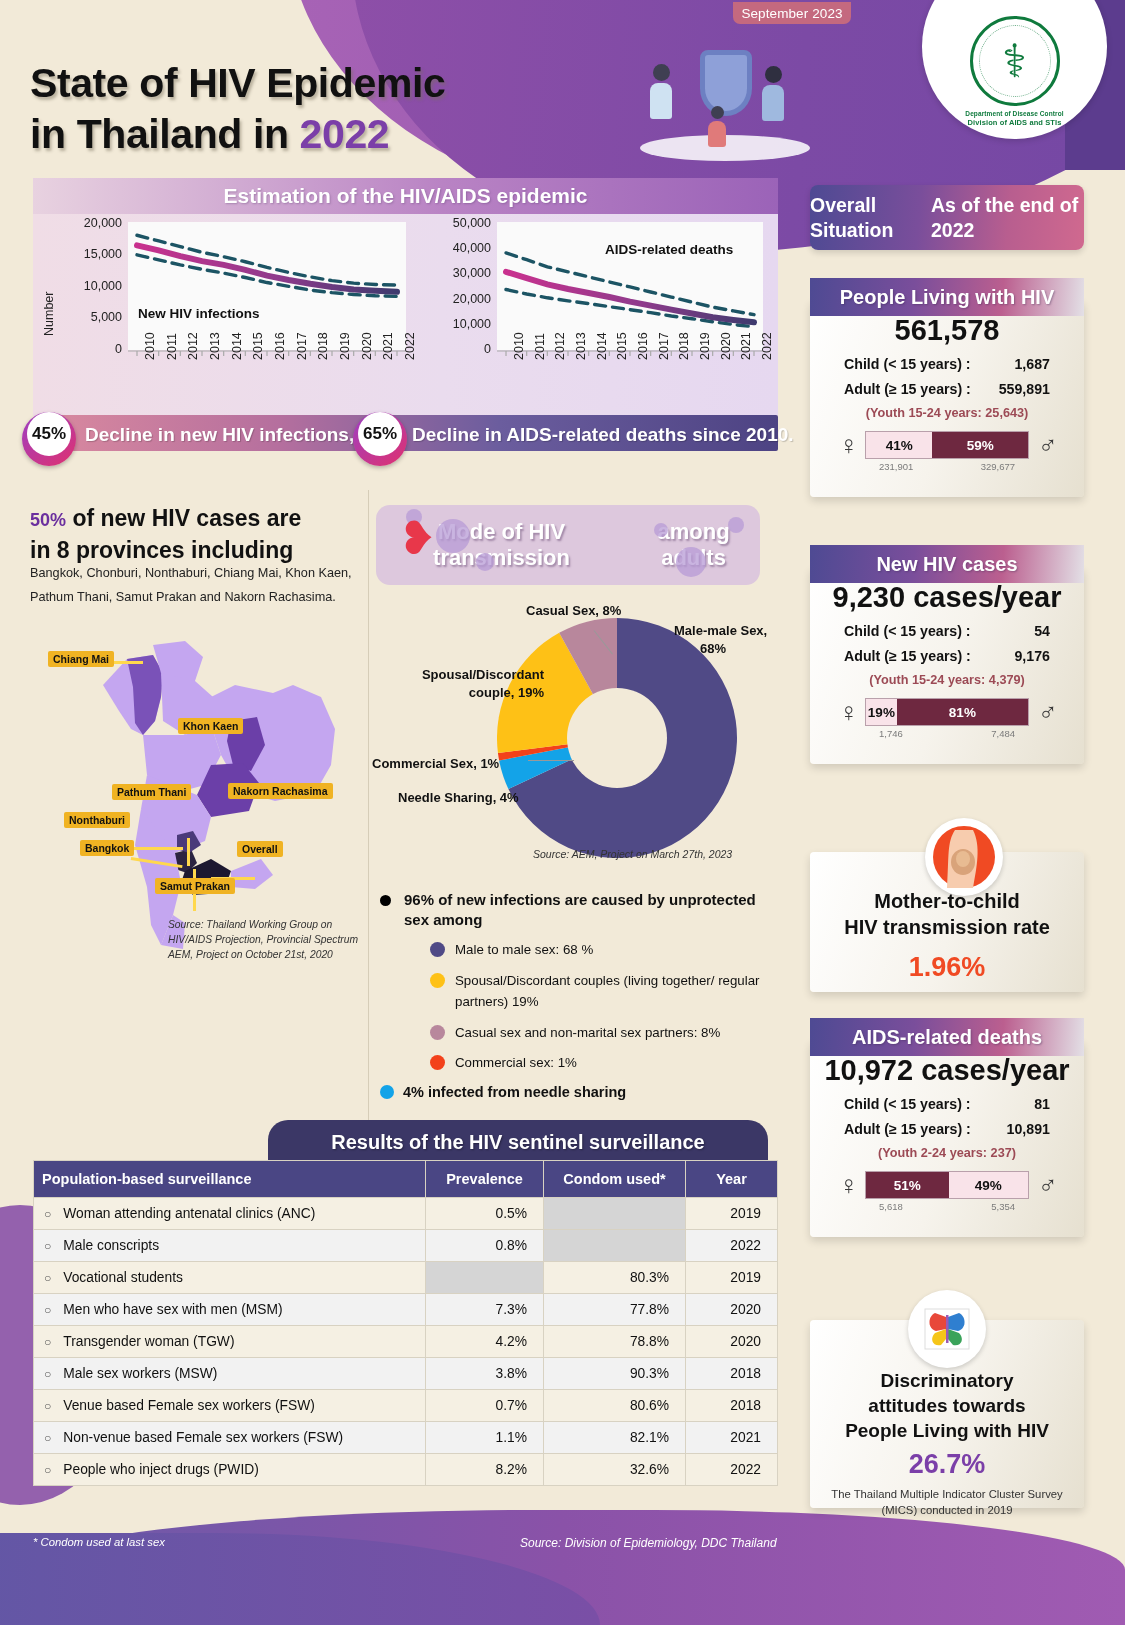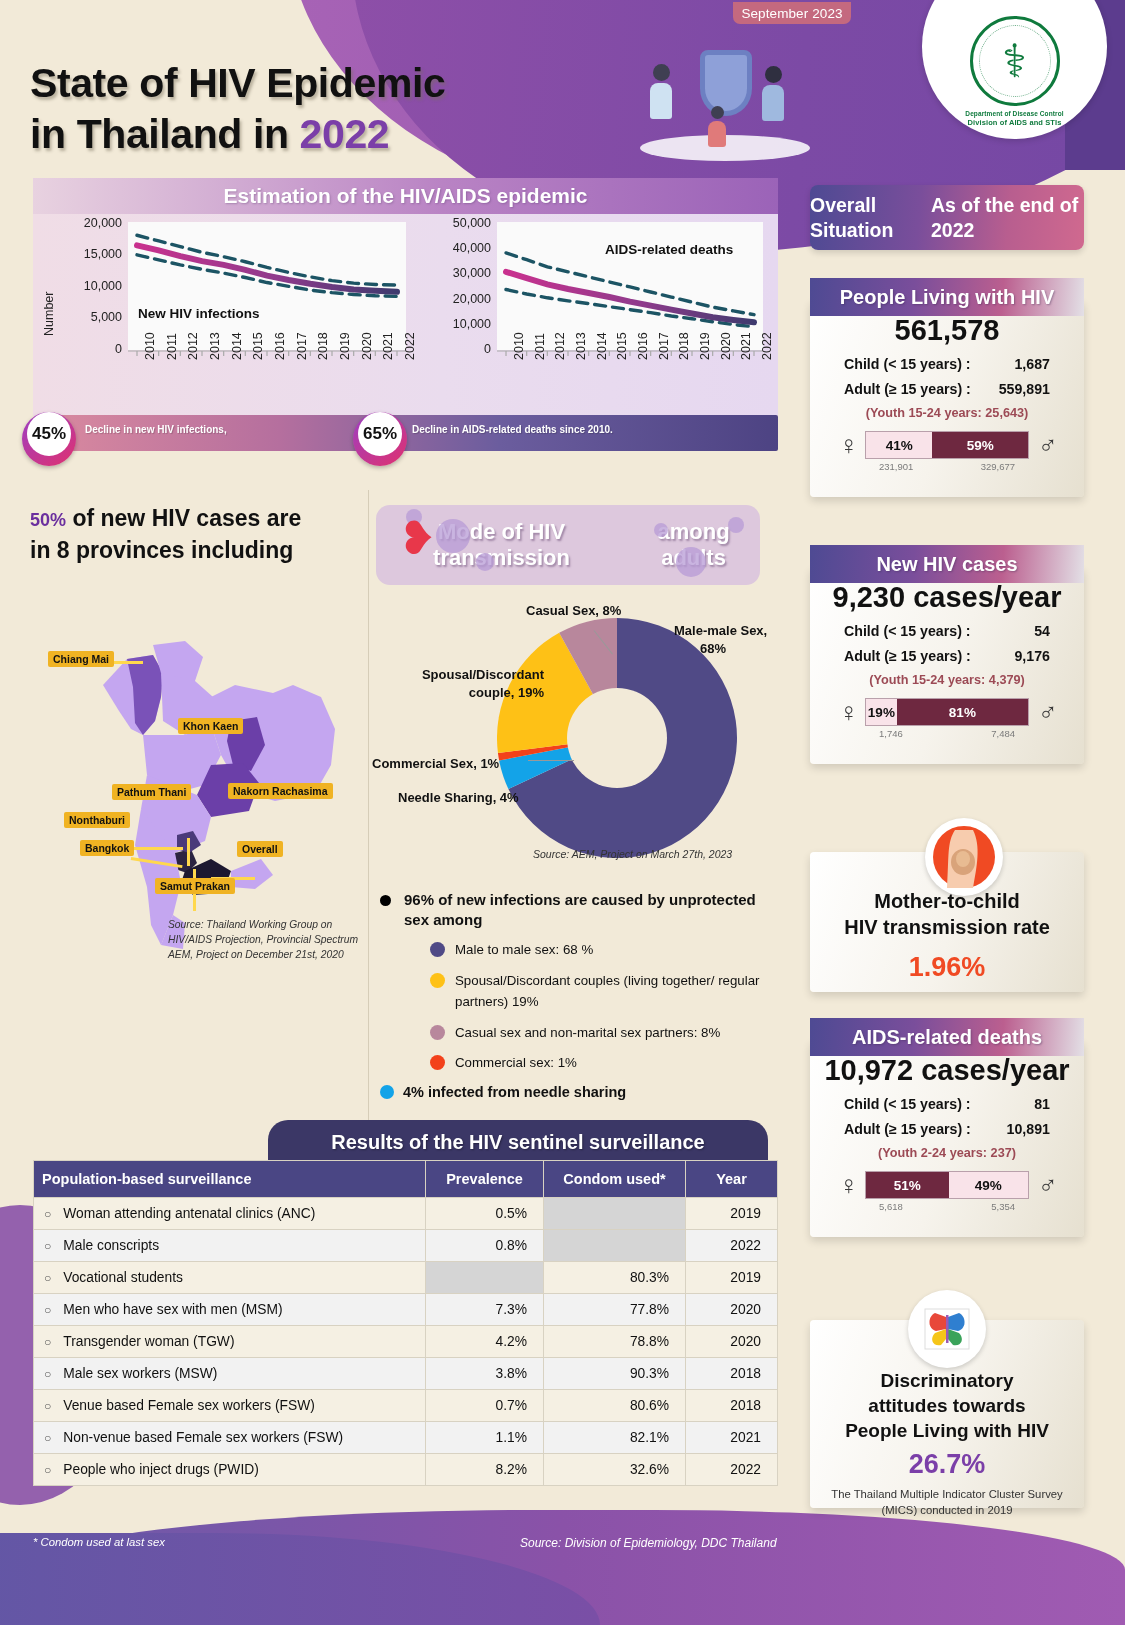--- a/index.html
+++ b/index.html
@@ -127,21 +127,21 @@
   }
   .plot-caption{ position:absolute; font-size:13.5px; font-weight:bold; color:#111; }
 
   
   .band{
     position:absolute; left:45px; top:415px; width:733px; height:36px;
     background:linear-gradient(90deg,#d9899f 0%,#b56f9e 32%,#6b5d9e 62%,#4d4383 100%);
     border-radius:2px;
   }
   .band-txt{
-    position:absolute; color:#fff; font-size:10px; font-weight:bold;
+    position:absolute; color:#fff; font-size:19px; font-weight:bold;
     top:424px; text-shadow:1px 1px 1px rgba(0,0,0,.2);
   }
   .pct-badge{
     position:absolute; width:54px; height:54px; border-radius:50%;
     background:linear-gradient(140deg,#9c3fc4 0%,#e0316f 100%);
     display:flex; justify-content:center;
     box-shadow:0 2px 4px rgba(0,0,0,.25);
   }
   .pct-badge > span{
     width:44px;height:44px;border-radius:50%;background:#fff;
@@ -467,20 +467,21 @@
   <div class="band-txt" style="left:85px">Decline in new HIV infections,</div>
   <div class="pct-badge" style="left:353px; top:412px">
     <span>65%</span>
   </div>
   <div class="band-txt" style="left:412px">Decline in AIDS-related deaths since 2010.</div>
 
   <div class="prov-head">
     <span class="p50">50%</span><span> of new HIV cases are</span><br>
     <span>in 8 provinces including</span>
   </div>
+  <div class="prov-sub">Bangkok, Chonburi, Nonthaburi, Chiang Mai, Khon Kaen, Pathum Thani, Samut Prakan and Nakorn Rachasima.</div>
 
   <div class="map-wrap">
     <svg width="330" height="330" viewBox="0 0 330 330">
       <path d="M68 60 L92 34 L118 30 L128 48 L126 72 L120 96 L108 110 L96 104 L84 86 Z" fill="#c4a6f0"></path>
       <path d="M92 34 L118 30 L128 48 L126 72 L120 96 L108 110 L100 98 L98 62 Z" fill="#7a52b8"></path>
       <path d="M118 20 L150 16 L168 32 L160 56 L140 62 L126 48 Z" fill="#c4a6f0"></path>
       <path d="M126 48 L160 56 L178 72 L176 100 L150 110 L128 96 Z" fill="#c4a6f0"></path>
       <path d="M108 110 L150 110 L176 100 L186 130 L170 160 L140 168 L112 150 Z" fill="#c4a6f0"></path>
       <path d="M176 72 L200 60 L238 68 L258 60 L286 72 L300 104 L296 140 L280 168 L240 176 L206 166 L186 130 L176 100 Z" fill="#c4a6f0"></path>
       <path d="M196 96 L222 92 L230 120 L216 146 L198 140 L192 116 Z" fill="#6b3fa8"></path>
@@ -502,21 +503,21 @@
   </div>
 
   <div class="maplabel" style="left:48px; top:651px">Chiang Mai</div>
   <div class="maplabel" style="left:178px; top:718px">Khon Kaen</div>
   <div class="maplabel" style="left:228px; top:783px">Nakorn Rachasima</div>
   <div class="maplabel" style="left:112px; top:784px">Pathum Thani</div>
   <div class="maplabel" style="left:64px; top:812px">Nonthaburi</div>
   <div class="maplabel" style="left:80px; top:840px">Bangkok</div>
   <div class="maplabel" style="left:237px; top:841px">Overall</div>
   <div class="maplabel" style="left:155px; top:878px">Samut Prakan</div>
-  <div class="map-src">Source: Thailand Working Group on HIV/AIDS Projection, Provincial Spectrum AEM, Project on December 21st, 2020</div>
+  <div class="map-src">Source: Thailand Working Group on HIV/AIDS Projection, Provincial Spectrum AEM, Project on October 21st, 2020</div>
 
   <div class="vdiv"></div>
 
   <div class="mode-head">
     <div>Mode of HIV transmission</div>
     <div>among adults</div>
     <div class="germ" style="left:60px;top:14px;width:34px;height:34px"></div>
     <div class="germ" style="left:30px;top:4px;width:16px;height:16px"></div>
     <div class="germ" style="left:100px;top:48px;width:18px;height:18px"></div>
     <div class="germ" style="left:300px;top:42px;width:30px;height:30px"></div>

